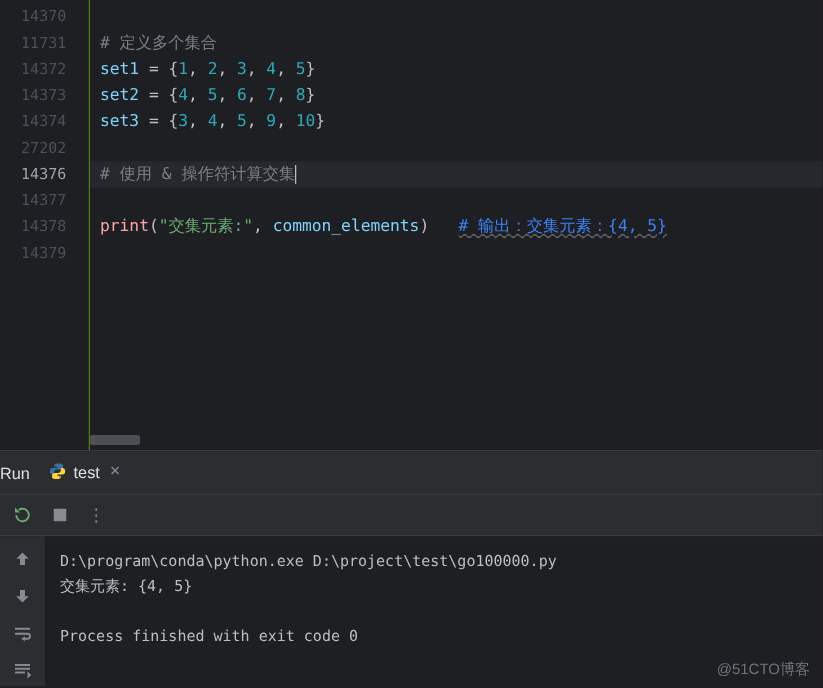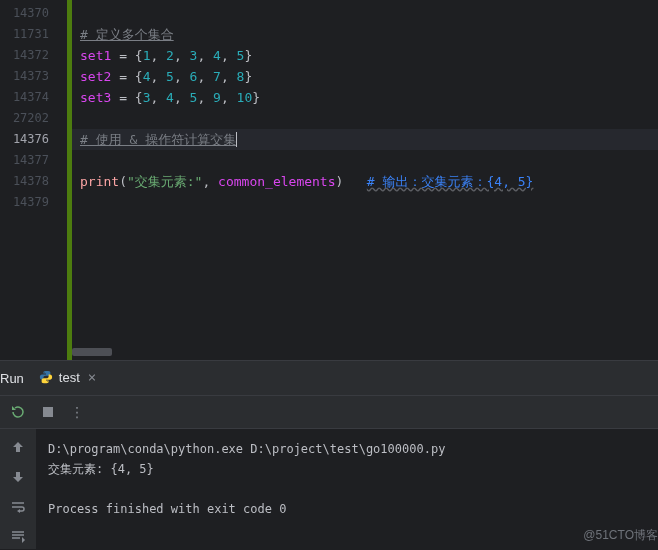--- a/index.html
+++ b/index.html
@@ -19,21 +19,21 @@
   background: #1e1f22;
 }
 .gutter {
   width: 72px;
   background: #1e1f22;
   text-align: right;
   padding-right: 18px;
   padding-top: 3px;
   color: #4b5059;
   user-select: none;
-  border-right: 5px solid #4d7c0f;
+  border-right: 1px solid #4d7c0f;
 }
 .gutter .ln {
   height: 21px;
   line-height: 21px;
   font-size: 12px;
 }
 .gutter .ln.active { color: #a1a3ab; }
 .code {
   flex: 1;
   padding-top: 3px;
@@ -43,23 +43,23 @@
 .code .line {
   height: 21px;
   line-height: 21px;
   white-space: pre;
 }
 .code .line.hl {
   background: #26282e;
   margin-left: -8px;
   padding-left: 8px;
 }
-.c-comment { color: #7a7e85; text-decoration: underline; }
+.c-comment { color: #7a7e85; }
 .c-comment-u { color: #3b82f6; text-decoration-line: underline; text-decoration-style: wavy; text-decoration-color: #5e6065; }
-.c-var { color: #d946ef; }
+.c-var { color: #7dd3fc; }
 .c-op { color: #bcbec4; }
 .c-num { color: #2aacb8; }
 .c-punc { color: #bcbec4; }
 .c-str { color: #6aab73; }
 .c-builtin { color: #fca5a5; }
 .caret { border-right: 1px solid #bcbec4; }
 
 .splitter {
   height: 1px;
   background: #1e1f22;
@@ -151,21 +151,21 @@
 .console {
   flex: 1;
   padding: 10px 12px;
   color: #bcbec4;
   font-size: 12px;
   line-height: 20px;
   white-space: pre;
 }
 .watermark {
   position: absolute;
-  right: 0;
+  right: 10px;
   bottom: 6px;
   color: #6f737a;
   font-size: 12px;
   font-family: -apple-system, sans-serif;
 }
 .scrollbar-thumb {
   position: absolute;
   bottom: 4px;
   left: 0;
   width: 40px;

